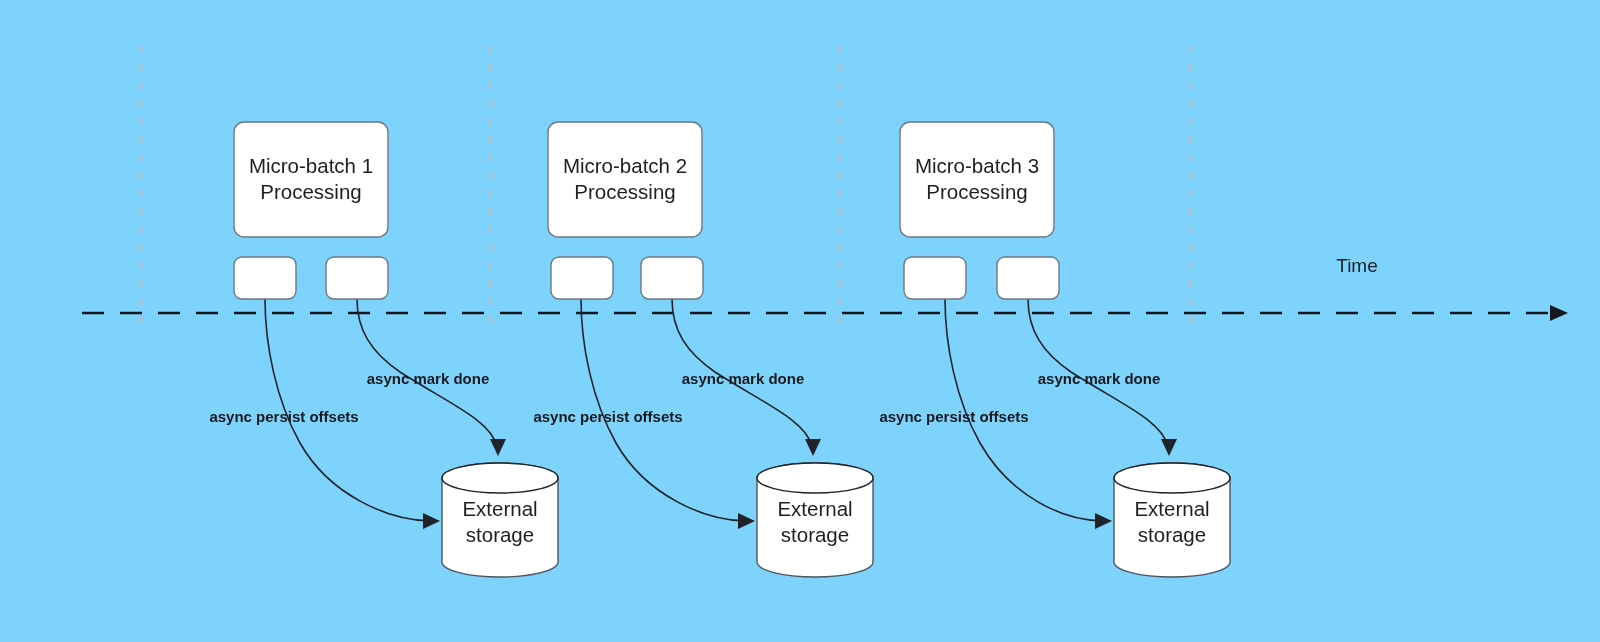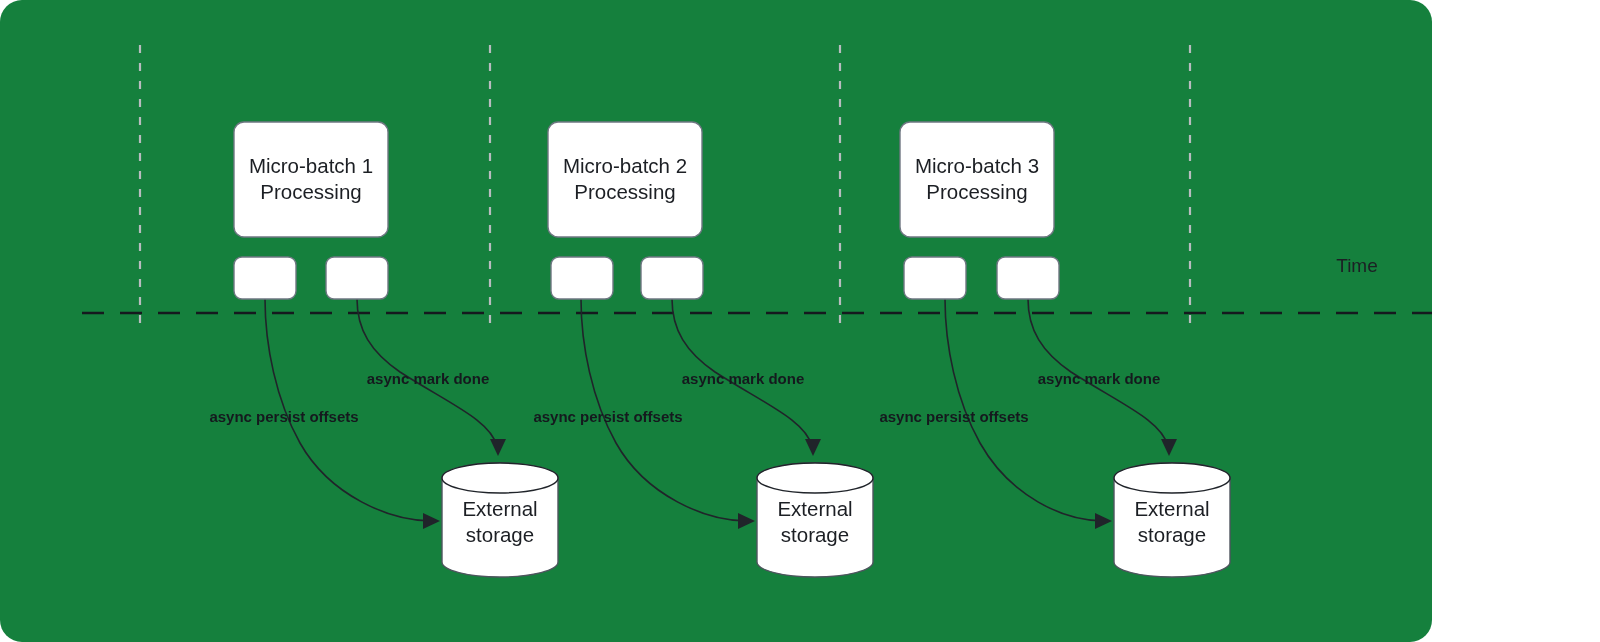--- a/index.html
+++ b/index.html
@@ -3,26 +3,25 @@
 <meta charset="utf-8">
 <title>Micro-batch async checkpoint timeline</title>
 <style>
   html, body {
     margin: 0;
     padding: 0;
     background: #ffffff;
   }
   #canvas {
     position: relative;
-    width: 1432px;
+    width: 1600px;
     height: 642px;
-    background: #15803d;
+    background: #7dd3fc;
     font-family: "Liberation Sans", sans-serif;
     overflow: hidden;
-    border-radius: 22px;
   }
   svg.layer {
     position: absolute;
     left: 0;
     top: 0;
     width: 1600px;
     height: 642px;
     pointer-events: none;
   }
   .node-text {

